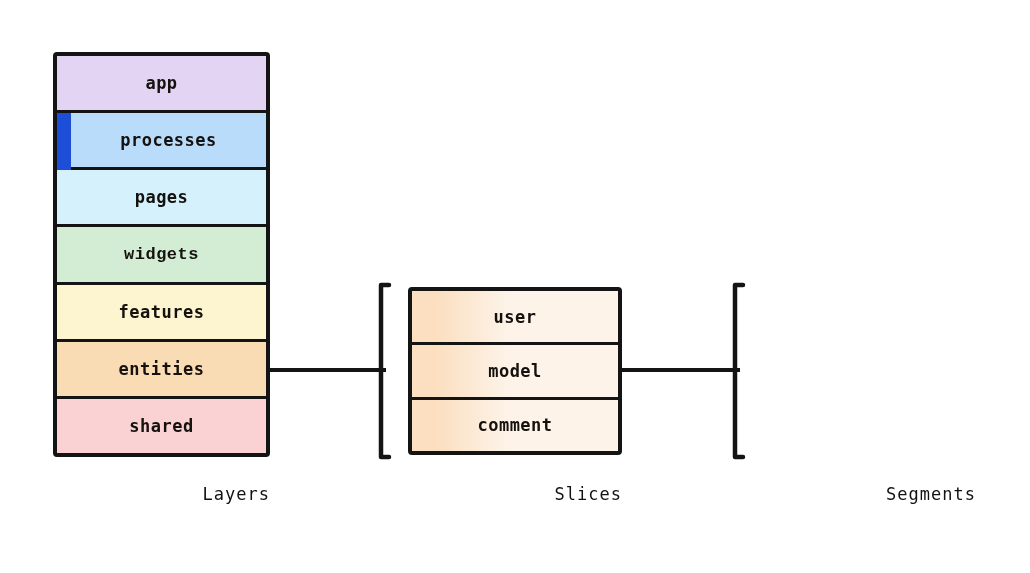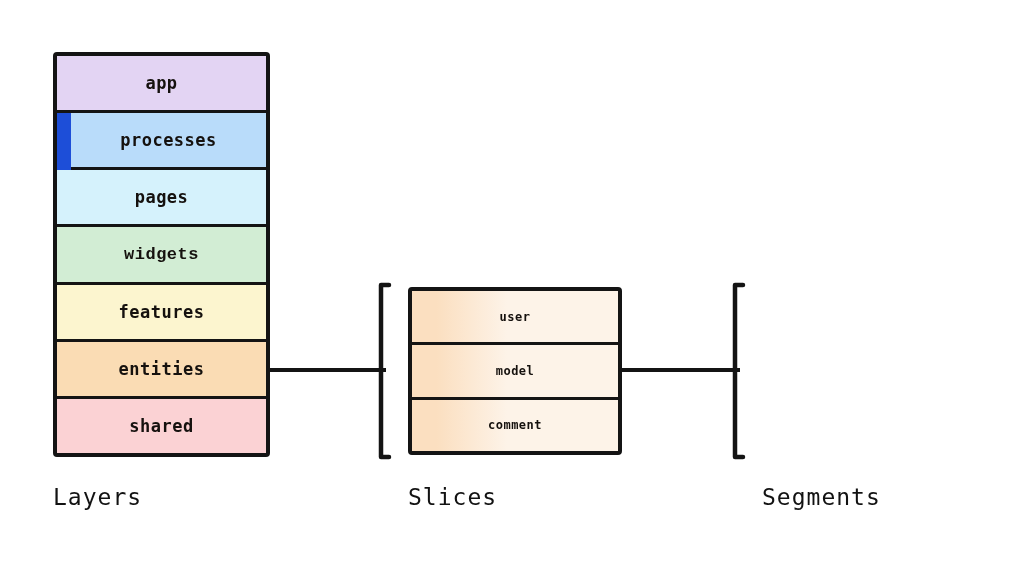--- a/index.html
+++ b/index.html
@@ -40,21 +40,21 @@
     box-sizing: border-box;
     border-bottom: 3px solid #141414;
   }
   .row:last-child {
     border-bottom: none;
   }
 
   .row-label {
     position: relative;
     z-index: 2;
-    font-size: 12px;
+    font-size: 17px;
     font-weight: bold;
     color: #15110e;
     letter-spacing: 0.5px;
     white-space: nowrap;
   }
 
   
   .row .stripe {
     position: absolute;
     left: 0;
@@ -115,22 +115,22 @@
   #connector-slices-segments {
     left: 620px;
     top: 368px;
     width: 120px;
   }
 
   
   .caption {
     position: absolute;
     top: 484px;
-    text-align: left;
-    font-size: 23px;
+    text-align: right;
+    font-size: 17px;
     font-weight: normal;
     color: #121212;
     letter-spacing: 1px;
   }
   #caption-layers   { left: 53px;  width: 217px; }
   #caption-slices   { left: 408px; width: 214px; }
   #caption-segments { left: 762px; width: 214px; }
 </style>
 </head>
 <body>

